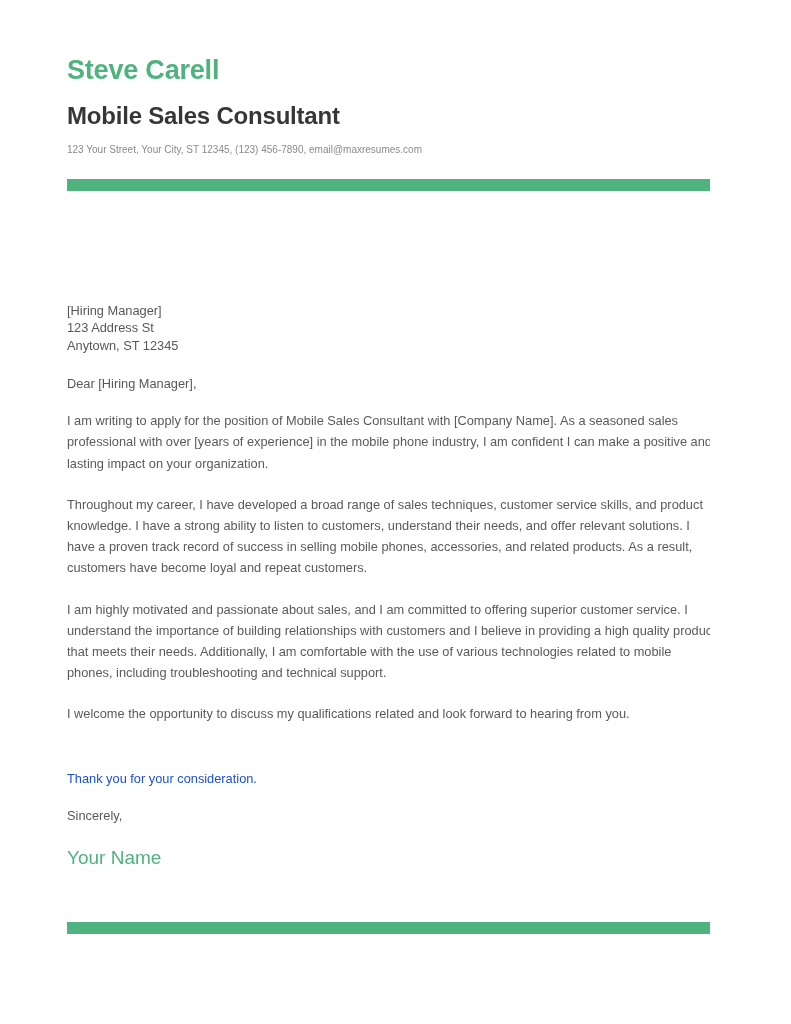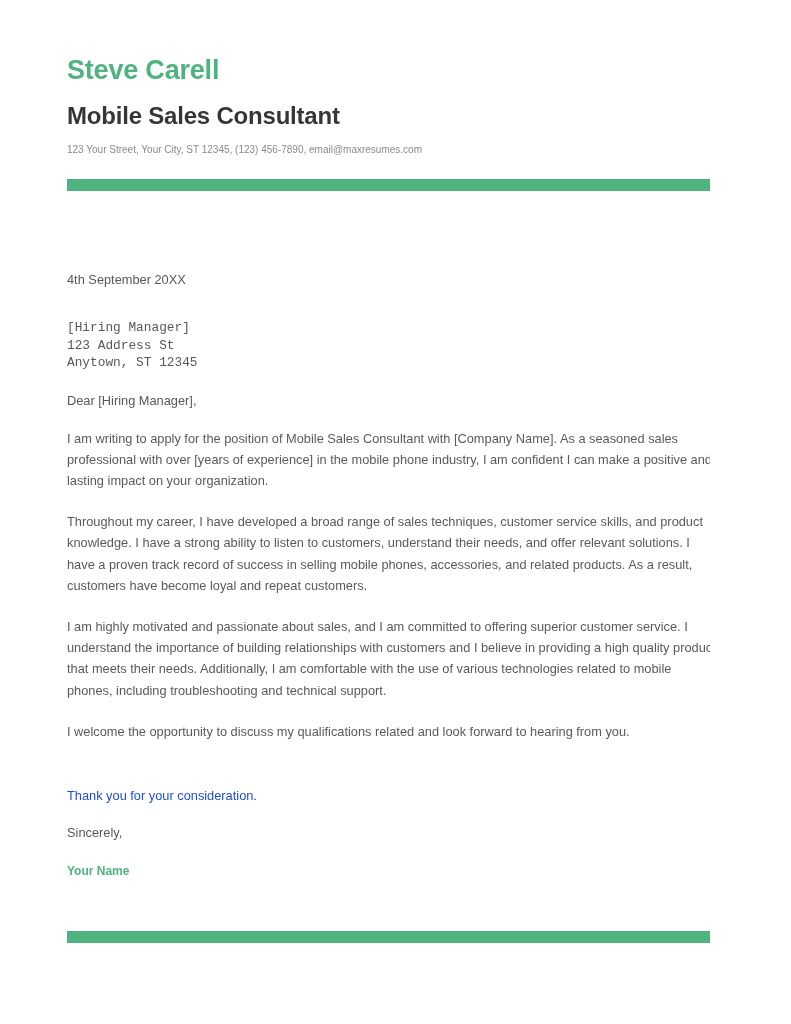--- a/index.html
+++ b/index.html
@@ -77,21 +77,20 @@
     color: #5a5a5a;
   }
   .letter-date {
     line-height: 1.35;
     color: #585858;
   }
   .recipient-block {
     padding-top: 31px;
     line-height: 17.3px;
     color: #585858;
-    font-family: Liberation Mono, monospace;
   }
   .recipient-block div {
     white-space: nowrap;
   }
   .salutation {
     padding-top: 21px;
     line-height: 1.35;
     color: #585858;
   }
   .body-paragraphs {
@@ -111,43 +110,42 @@
     line-height: 1.35;
     color: #1d4ed8;
   }
   .closing-sincerely {
     padding-top: 20px;
     line-height: 1.35;
     color: #585858;
   }
   .signature-name {
     padding-top: 23px;
-    font-size: 12px;
-    font-weight: 700;
+    font-size: 19px;
+    font-weight: 400;
     line-height: 1.2;
     color: #4fb37f;
   }
 </style>
 </head>
 <body>
 
 <div class="page">
   <div class="doc">
 
     <div class="header">
       <h1 class="name-heading">Steve Carell</h1>
       <h2 class="job-title">Mobile Sales Consultant</h2>
       <div class="contact-line">123 Your Street, Your City, ST 12345, (123) 456-7890, email@maxresumes.com</div>
     </div>
 
     <div class="rule rule-top"></div>
 
     <div class="letter">
 
-      <div class="letter-date">4th September 20XX</div>
 
       <div class="recipient-block">
         <div>[Hiring Manager]</div>
         <div>123 Address St</div>
         <div>Anytown, ST 12345</div>
       </div>
 
       <div class="salutation">Dear [Hiring Manager],</div>
 
       <div class="body-paragraphs">

